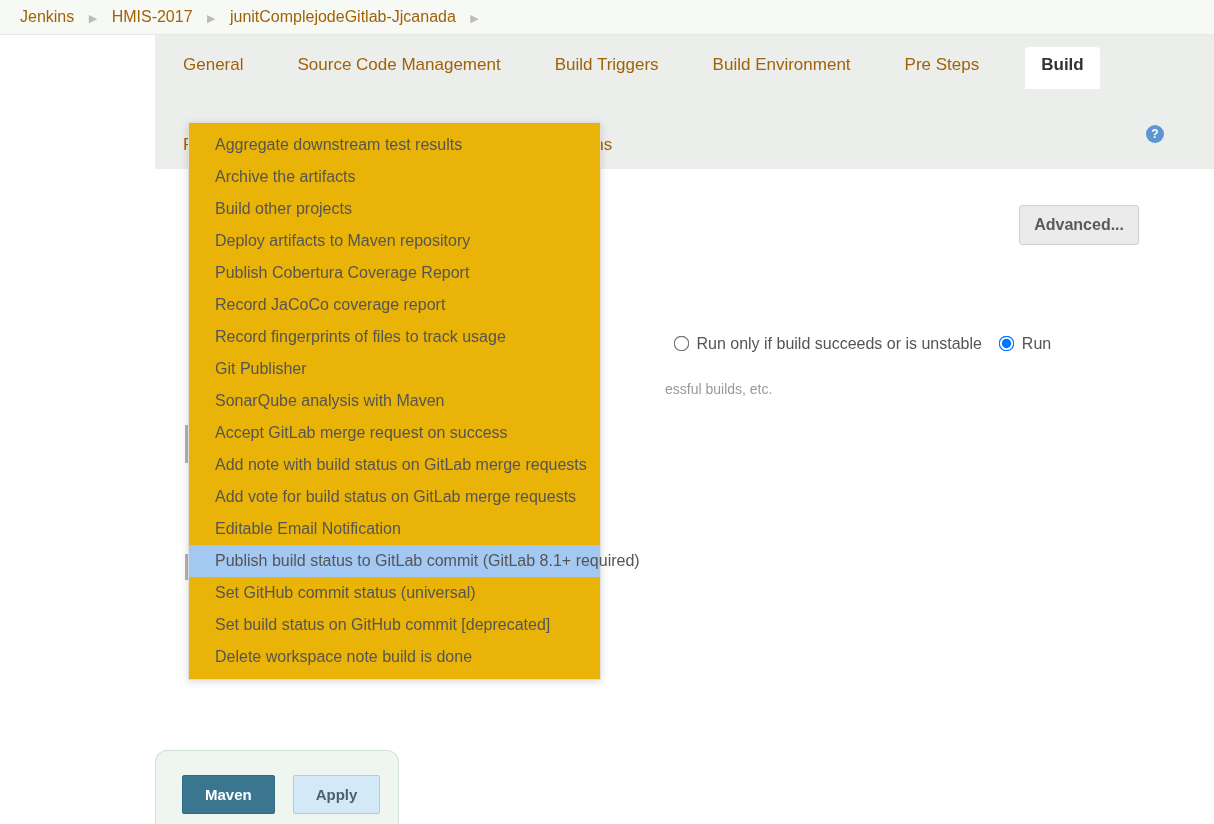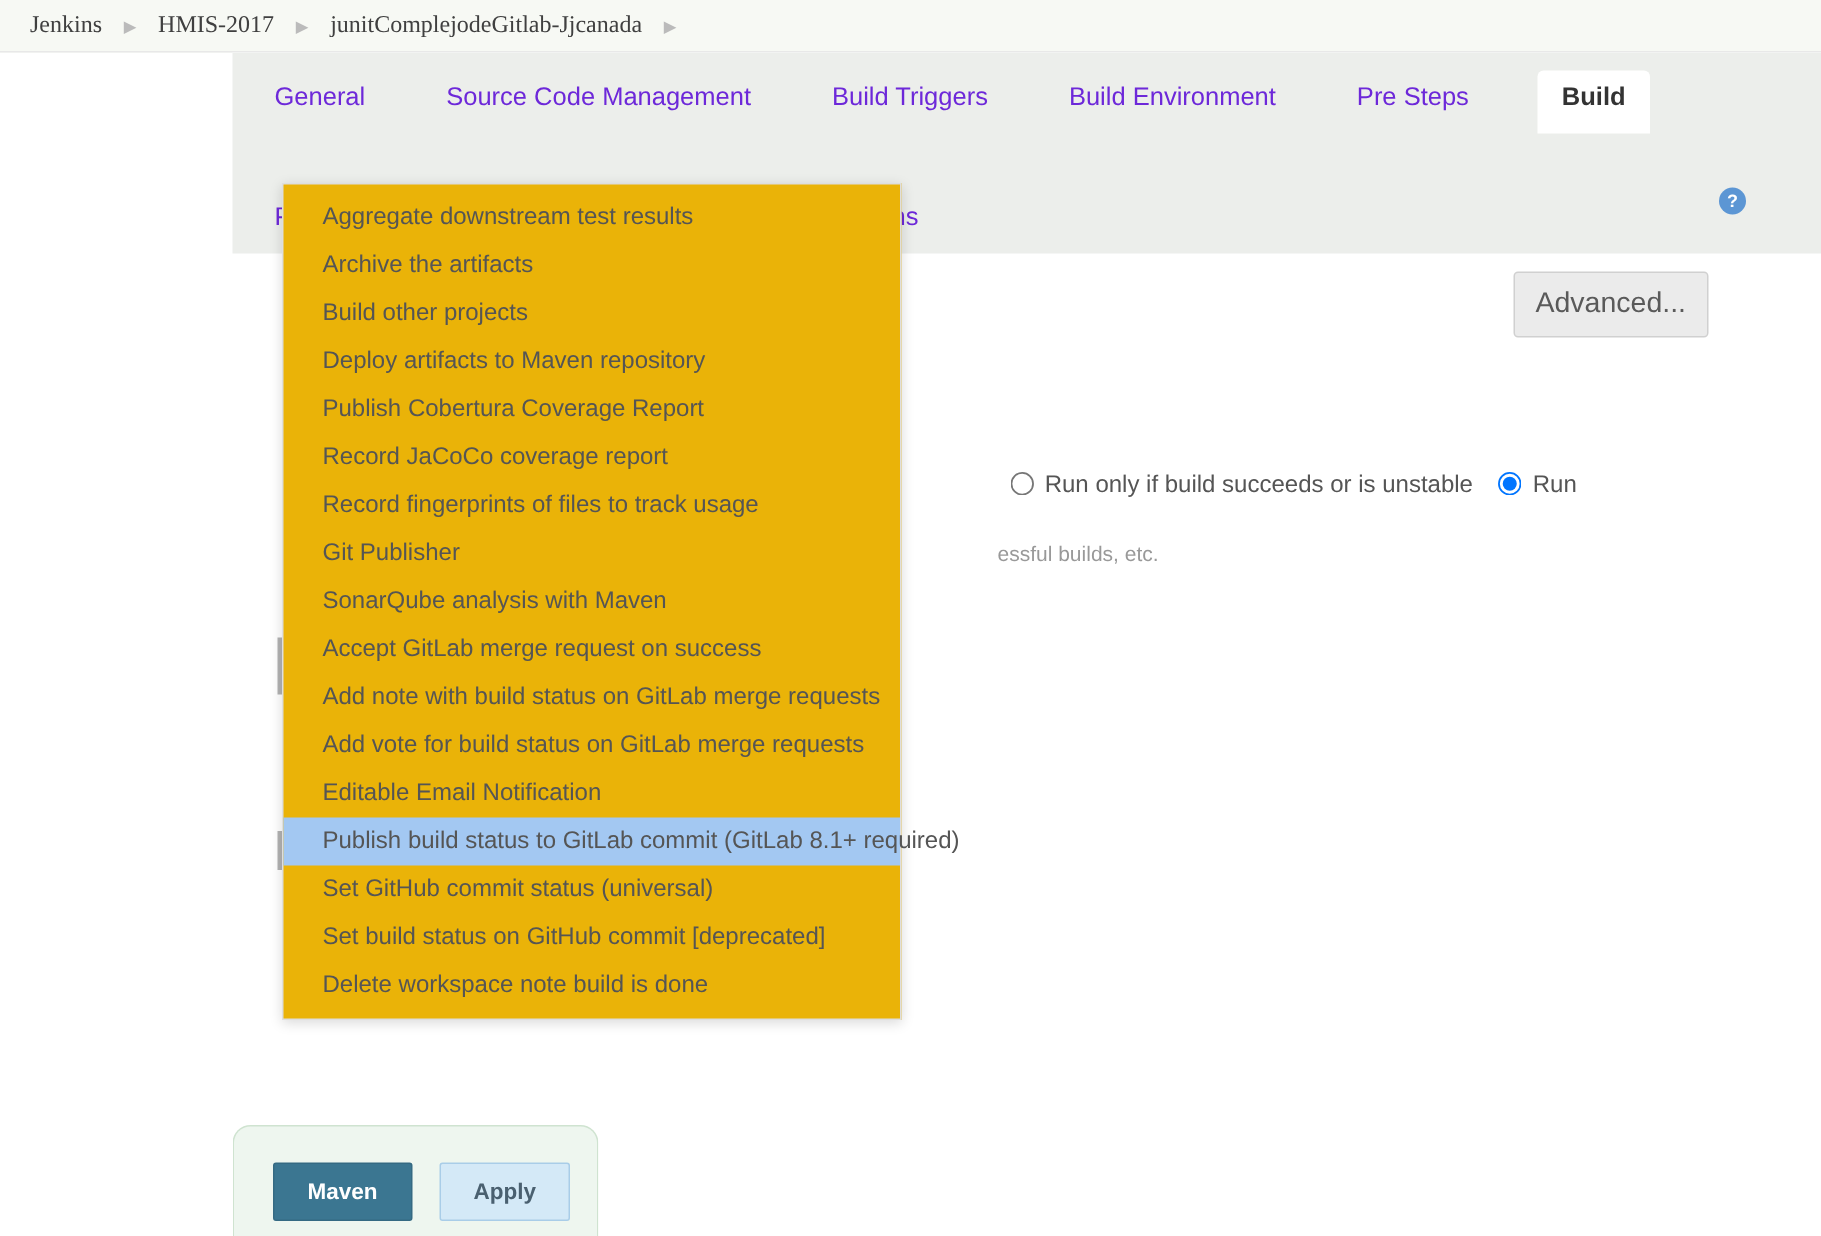--- a/index.html
+++ b/index.html
@@ -12,61 +12,61 @@
   overflow: hidden;
   position: relative;
 }
 .breadcrumb {
   background: #f7f9f4;
   padding: 8px 20px;
   border-bottom: 1px solid #e8e8e8;
   color: #666;
   font-size: 16px;
 }
-.breadcrumb a { color: #404040; text-decoration: none; cursor: pointer; font-family: Liberation Serif, serif; }
+.breadcrumb a { color: #a16207; text-decoration: none; cursor: pointer; }
 .breadcrumb .sep { color: #bbb; margin: 0 10px; font-size: 11px; }
 .main-wrap {
   display: flex;
 }
 .left-gutter { width: 155px; }
 .content { flex: 1; background: #fff; }
 .tabs {
   background: #eceeeb;
   padding: 12px 20px 0 20px;
   display: flex;
   flex-wrap: wrap;
   gap: 38px;
   font-size: 17px;
 }
 .tab {
-  color: #6d28d9;
+  color: #a16207;
   padding: 8px 8px 14px 8px;
   cursor: pointer;
 }
 .tab.active {
   color: #333;
   background: #fff;
   font-weight: bold;
   border-radius: 4px 4px 0 0;
   padding-left: 16px;
   padding-right: 16px;
 }
 .body-area {
   padding: 10px 20px;
   position: relative;
 }
 .advanced-btn {
   float: right;
   margin-right: 55px;
-  margin-top: 2px;
+  margin-top: 26px;
   background: #ebebeb;
   border: 1px solid #d0d0d0;
   color: #5a5a5a;
-  font-weight: normal;
-  font-size: 19px;
+  font-weight: bold;
+  font-size: 16px;
   padding: 10px 14px;
   border-radius: 3px;
   cursor: pointer;
 }
 .radio-row {
   margin-left: 500px;
   margin-top: 90px;
   color: #555;
   font-size: 16px;
 }

